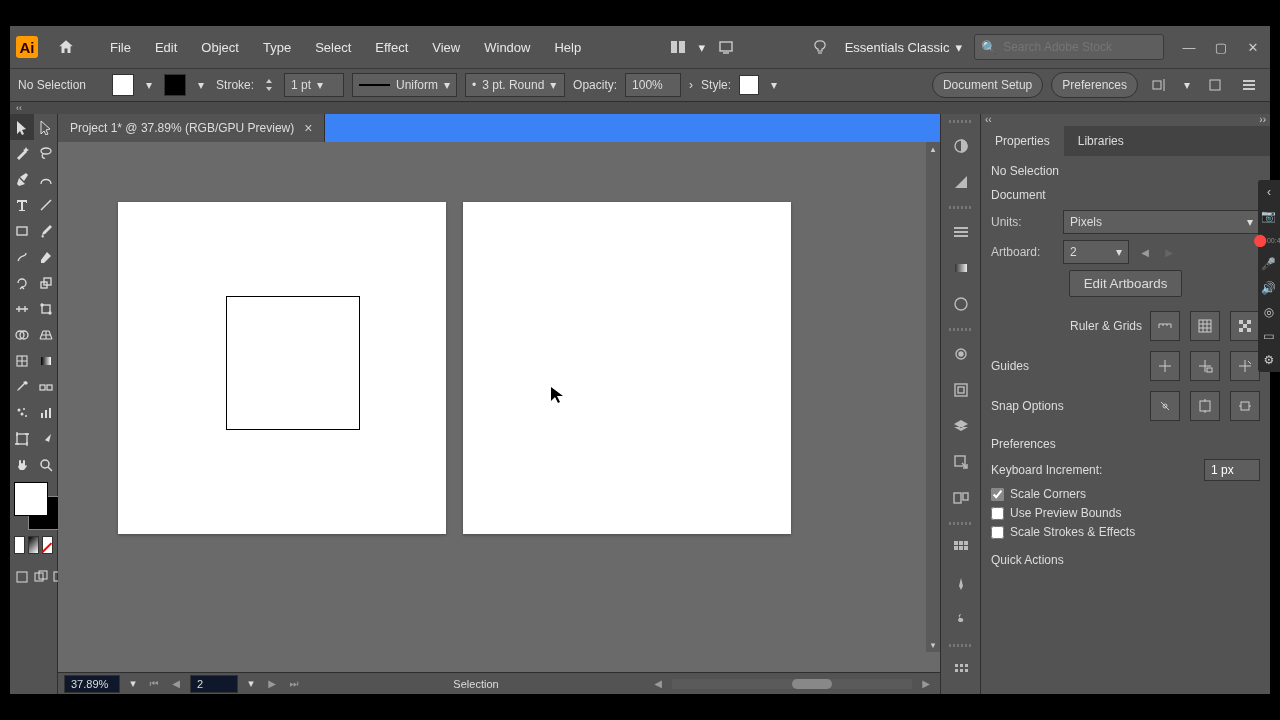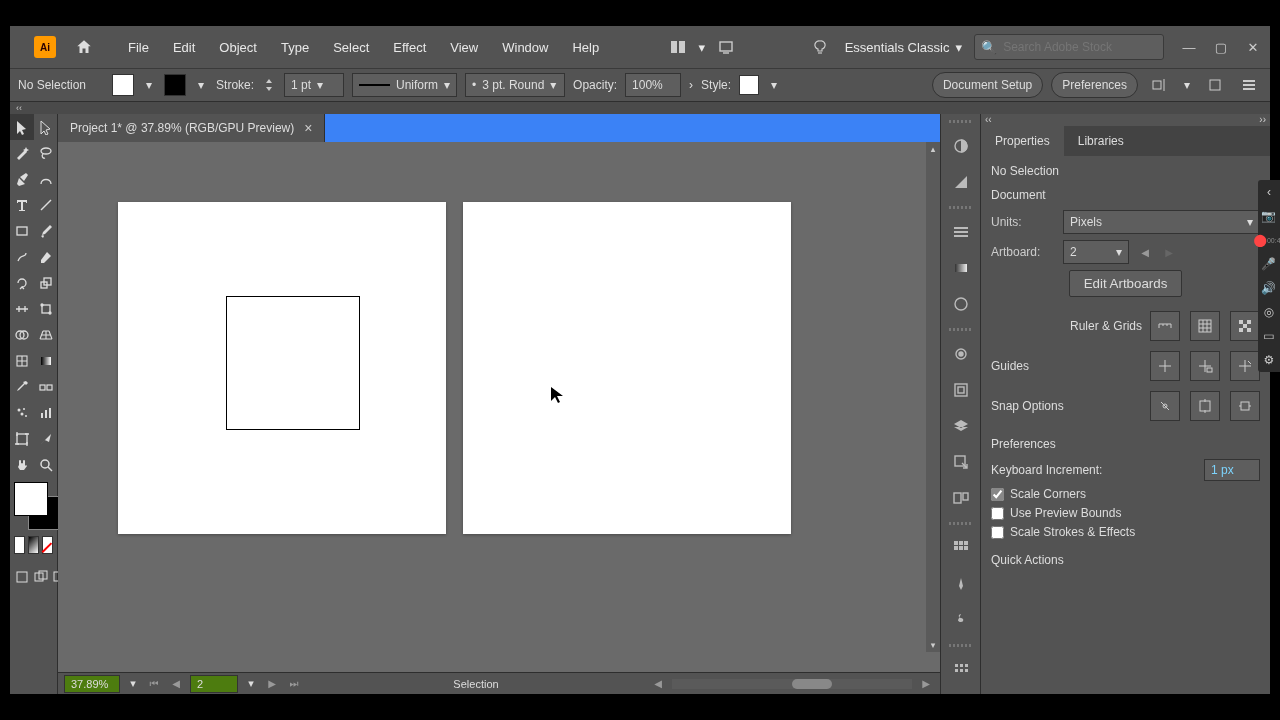--- a/index.html
+++ b/index.html
@@ -1,19 +1,19 @@
 <!DOCTYPE html>
 <html><head>
 <meta charset="utf-8">
 <style>
 * { margin: 0; padding: 0; box-sizing: border-box; font-family: -apple-system, "Segoe UI", Arial, sans-serif; }
 body { width: 1280px; height: 720px; background: #000; overflow: hidden; position: relative; }
 .app { position: absolute; top: 26px; left: 10px; right: 10px; bottom: 26px; background: #535353; display: flex; flex-direction: column; }
 .menubar { height: 42px; background: #535353; display: flex; align-items: center; padding: 0 6px; gap: 4px; color: #e8e8e8; font-size: 13px; }
-.ai-logo { width: 22px; height: 22px; background: #ff9a00; color: #2b0000; font-weight: bold; font-size: 10px; display: flex; align-items: center; justify-content: center; border-radius: 3px; margin-right: 8px; margin-left: 18px; }
+.ai-logo { width: 22px; height: 22px; background: #ff9a00; color: #2b0000; font-weight: bold; font-size: 15px; display: flex; align-items: center; justify-content: center; border-radius: 3px; margin-right: 8px; }
 .home-icon { width: 32px; height: 24px; display: flex; align-items: center; justify-content: center; color: #ddd; margin-right: 14px; cursor: pointer; }
 .menu-item { padding: 4px 10px; cursor: pointer; }
 .menu-spacer { flex: 1; }
 .workspace-trigger { display: flex; align-items: center; gap: 6px; padding: 4px 8px; cursor: pointer; }
 .searchbox { display: flex; align-items: center; background: #5e5e5e; border: 1px solid #3a3a3a; border-radius: 3px; padding: 3px 6px; width: 190px; height: 26px; gap: 6px; }
 .searchbox input { background: transparent; border: none; color: #ccc; font-size: 12px; outline: none; flex: 1; }
 .win-btns { display: flex; gap: 10px; margin-left: 10px; }
 .win-btn { width: 22px; height: 22px; display: flex; align-items: center; justify-content: center; color: #ccc; cursor: pointer; }
 .controlbar { height: 34px; background: #535353; border-top: 1px solid #3a3a3a; border-bottom: 1px solid #2e2e2e; display: flex; align-items: center; padding: 0 8px; gap: 8px; color: #ddd; font-size: 12px; }
 .ctrl-label { color: #ddd; }
@@ -48,41 +48,41 @@
 .canvas-wrap { flex: 1; background: #6a6a6a; position: relative; overflow: hidden; }
 .artboard { position: absolute; background: #fff; box-shadow: 0 1px 3px rgba(0,0,0,.3); }
 .ab1 { left: 60px; top: 60px; width: 328px; height: 332px; }
 .ab2 { left: 405px; top: 60px; width: 328px; height: 332px; }
 .rect-shape { position: absolute; left: 108px; top: 94px; width: 134px; height: 134px; border: 1.5px solid #000; }
 .cursor { position: absolute; left: 492px; top: 244px; }
 .vscroll { position: absolute; right: 0; top: 0; bottom: 20px; width: 14px; background: #5a5a5a; }
 .vs-arrow { width: 14px; height: 14px; display: flex; align-items: center; justify-content: center; color: #ccc; font-size: 9px; cursor: pointer; }
 .vs-arrow.bot { position: absolute; bottom: 0; }
 .statusbar { height: 22px; background: #535353; border-top: 1px solid #2e2e2e; display: flex; align-items: center; padding: 0 6px; gap: 6px; color: #ddd; font-size: 11px; }
-.status-field { background: #4d7c0f; border: 1px solid #333; padding: 2px 6px; height: 18px; display: flex; align-items: center; }
+.status-field { background: #0f172a; border: 1px solid #333; padding: 2px 6px; height: 18px; display: flex; align-items: center; }
 .mid-dock { width: 40px; background: #535353; border-left: 1px solid #2e2e2e; display: flex; flex-direction: column; align-items: center; padding-top: 4px; gap: 8px; }
 .dock-ico { width: 28px; height: 28px; display: flex; align-items: center; justify-content: center; color: #bbb; cursor: pointer; }
 .dock-ico.sep { height: 6px; }
 .dock-ico .grip { width: 24px; height: 3px; background: repeating-linear-gradient(90deg,#777 0 2px,transparent 2px 4px); }
 .right-panel { width: 290px; background: #535353; border-left: 1px solid #2e2e2e; display: flex; flex-direction: column; color: #ddd; font-size: 12px; }
 .rp-chev { height: 12px; display: flex; justify-content: space-between; padding: 0 4px; color: #ccc; font-size: 10px; }
 .rp-tabs { display: flex; height: 30px; background: #434343; }
 .rp-tab { padding: 0 14px; display: flex; align-items: center; cursor: pointer; }
 .rp-tab.active { background: #535353; }
 .rp-body { flex: 1; overflow-y: auto; padding: 8px 10px 4px; }
 .rp-sec-title { color: #ddd; font-size: 12px; margin: 10px 0 8px; }
 .rp-row { display: flex; align-items: center; gap: 8px; margin: 6px 0; }
 .rp-row label { color: #ccc; min-width: 64px; }
 .rp-select { flex: 1; background: #5e5e5e; border: 1px solid #333; color: #ddd; padding: 4px 6px; height: 24px; display: flex; align-items: center; justify-content: space-between; cursor: pointer; }
 .rp-btn { background: #5e5e5e; border: 1px solid #333; color: #ddd; padding: 5px 14px; cursor: pointer; border-radius: 2px; }
 .rp-icongrid { display: flex; gap: 10px; }
 .rp-iconbtn { width: 30px; height: 30px; border: 1px solid #333; background: #5e5e5e; display: flex; align-items: center; justify-content: center; cursor: pointer; }
 .rp-check { display: flex; align-items: center; gap: 6px; margin: 5px 0; }
 .rp-check input { accent-color: #888; }
-.rp-input { background: #5e5e5e; border: 1px solid #333; color: #7dd3fc; padding: 3px 6px; width: 56px; height: 22px; font-size: 12px; }
+.rp-input { background: #5e5e5e; border: 1px solid #333; color: #ffffff; padding: 3px 6px; width: 56px; height: 22px; font-size: 12px; }
 .nav-arrow { width: 16px; height: 16px; display: flex; align-items: center; justify-content: center; color: #999; cursor: pointer; font-size: 10px; }
 .floating-strip { position: absolute; right: 0; top: 180px; width: 22px; background: #2b2b2b; border-radius: 3px 0 0 3px; display: flex; flex-direction: column; }
 .fs-ico { width: 22px; height: 24px; display: flex; align-items: center; justify-content: center; color: #ccc; cursor: pointer; font-size: 12px; }
 .tiny-txt { font-size: 7px; color: #888; }
 </style>
 </head>
 <body>
 
 <div class="app">
 

